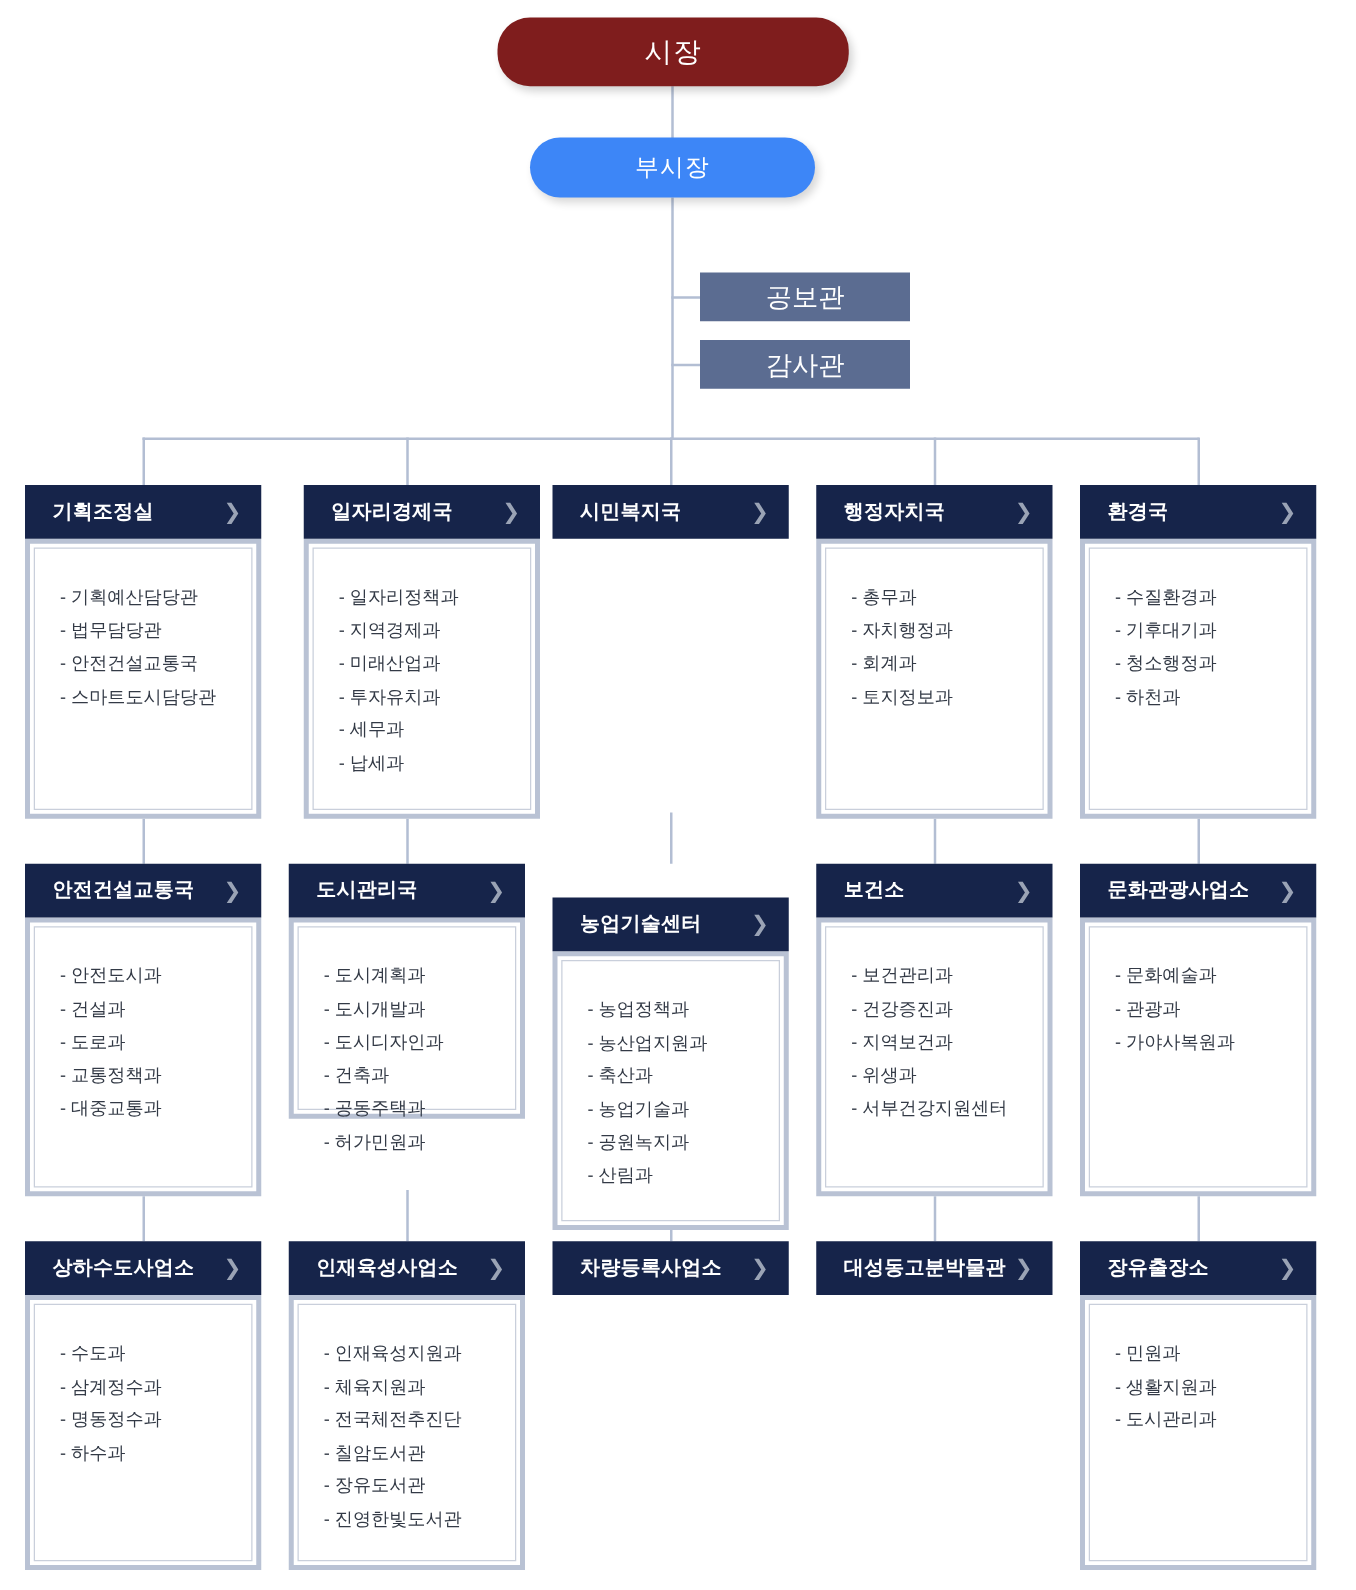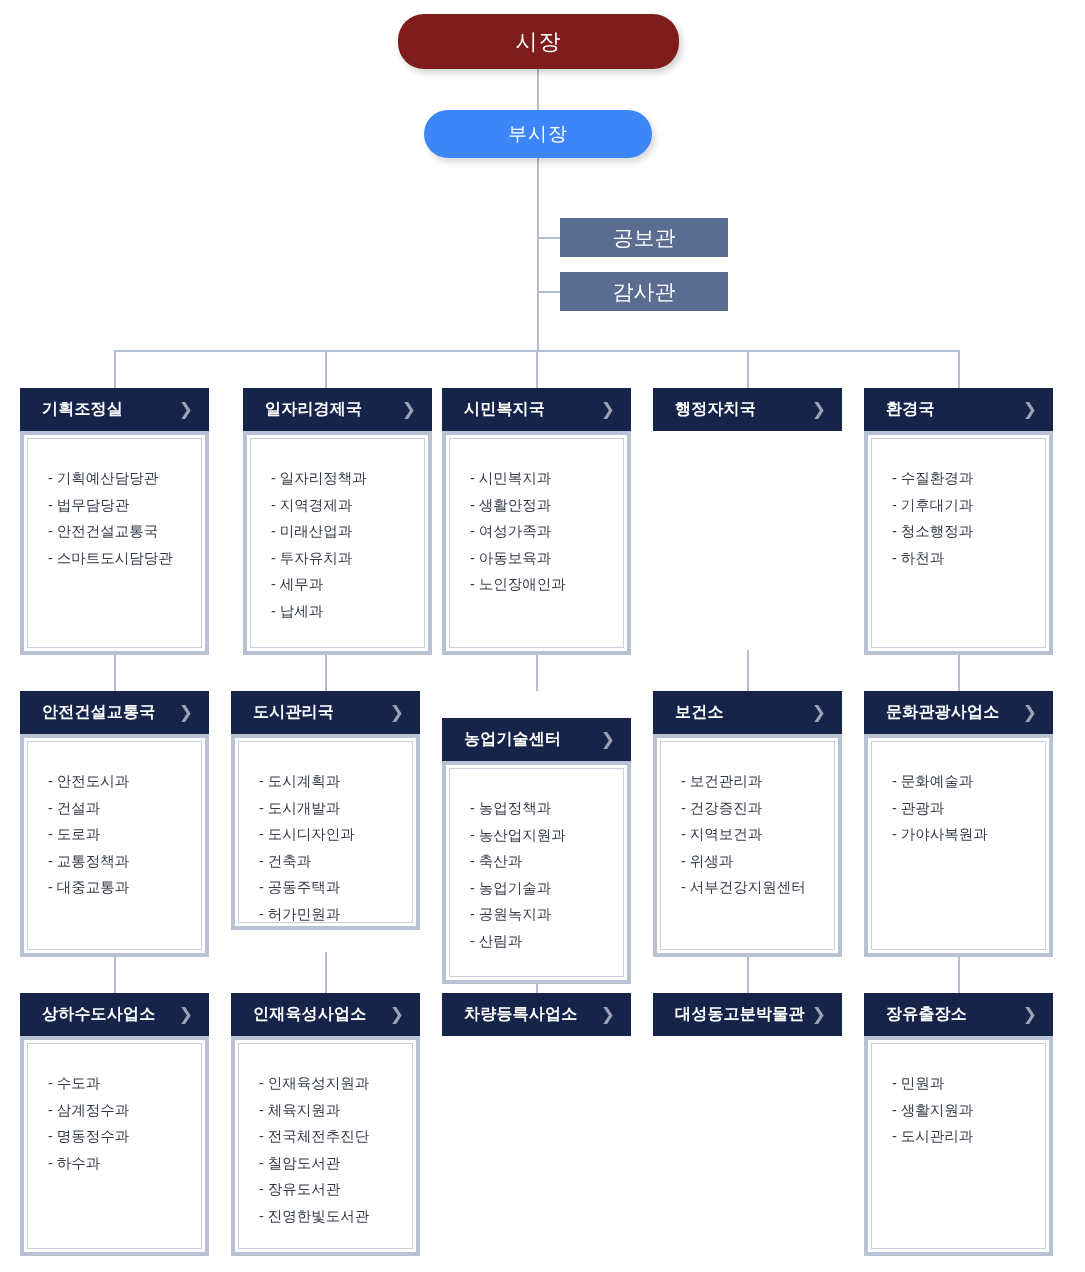--- a/index.html
+++ b/index.html
@@ -182,36 +182,35 @@
               <li>납세과</li>
             </ul>
           </div>
         </div>
       </div>
       <div class="unit" style="left: 442px; top: 388px; width: 189px;">
         <div class="unit-head">
           <span class="title">시민복지국</span>
           <span class="chev">❯</span>
         </div>
+      </div>
+      <div class="unit" style="left: 653px; top: 388px; width: 189px;">
+        <div class="unit-head">
+          <span class="title">행정자치국</span>
+          <span class="chev">❯</span>
+        </div>
         <div class="unit-body" style="height: 224px;">
           <div class="unit-body-inner">
             <ul>
-              <li>시민복지과</li>
-              <li>생활안정과</li>
-              <li>여성가족과</li>
-              <li>아동보육과</li>
-              <li>노인장애인과</li>
-            </ul>
-          </div>
-        </div>
-      </div>
-      <div class="unit" style="left: 653px; top: 388px; width: 189px;">
-        <div class="unit-head">
-          <span class="title">행정자치국</span>
-          <span class="chev">❯</span>
+              <li>총무과</li>
+              <li>자치행정과</li>
+              <li>회계과</li>
+              <li>토지정보과</li>
+            </ul>
+          </div>
         </div>
       </div>
       <div class="unit" style="left: 864px; top: 388px; width: 189px;">
         <div class="unit-head">
           <span class="title">환경국</span>
           <span class="chev">❯</span>
         </div>
         <div class="unit-body" style="height: 224px;">
           <div class="unit-body-inner">
             <ul>
@@ -238,21 +237,21 @@
               <li>대중교통과</li>
             </ul>
           </div>
         </div>
       </div>
       <div class="unit" style="left: 231px; top: 691px; width: 189px;">
         <div class="unit-head">
           <span class="title">도시관리국</span>
           <span class="chev">❯</span>
         </div>
-        <div class="unit-body" style="height: 196px;">
+        <div class="unit-body" style="height: 161px;">
           <div class="unit-body-inner">
             <ul>
               <li>도시계획과</li>
               <li>도시개발과</li>
               <li>도시디자인과</li>
               <li>건축과</li>
               <li>공동주택과</li>
               <li>허가민원과</li>
             </ul>
           </div>

